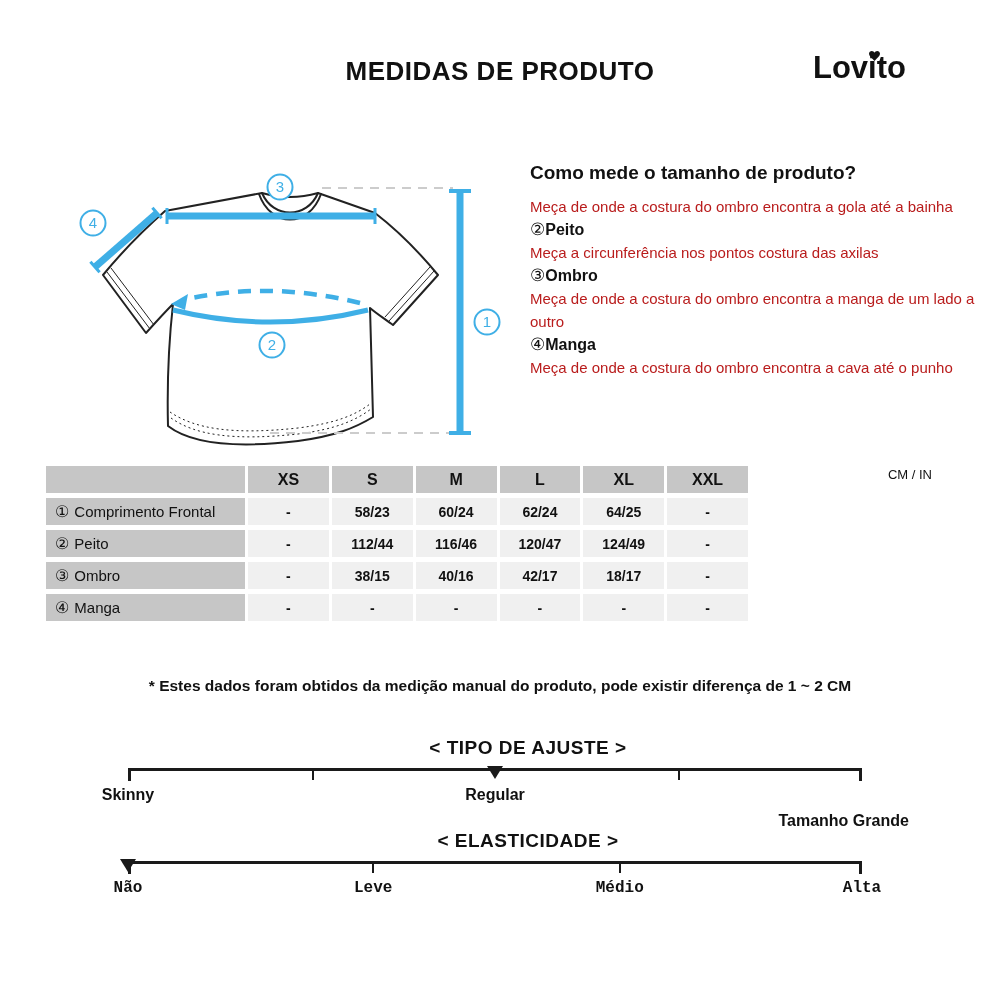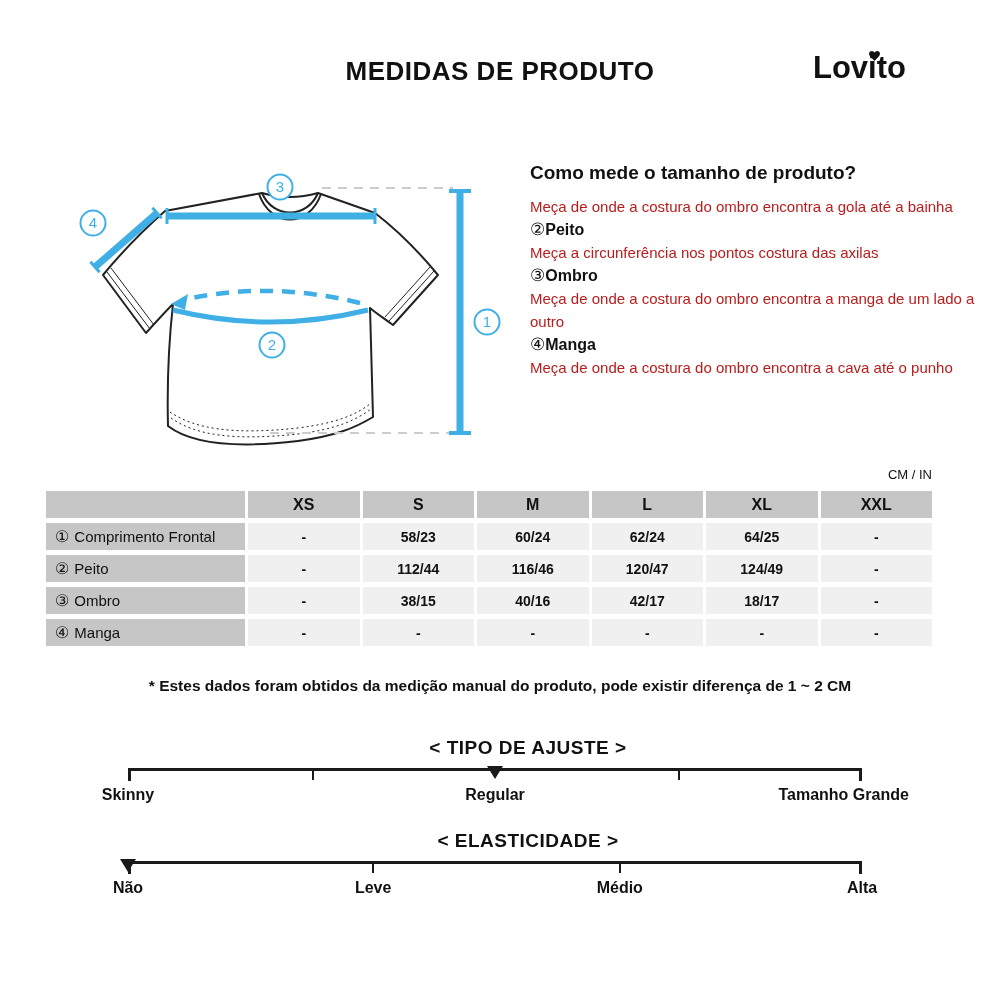--- a/index.html
+++ b/index.html
@@ -19,21 +19,21 @@
   .howto{position:absolute;left:530px;top:162px;width:445px;}
   .ht-heading{font-size:19px;font-weight:bold;margin:0 0 11px 0;}
   .ht-title{font-size:16px;font-weight:bold;line-height:23px;}
   .ht-num{font-weight:normal;font-size:17px;}
   .ht-desc{font-size:15px;line-height:23px;color:#b91c1c;}
 
   .cmin{position:absolute;left:632px;top:467px;width:300px;text-align:right;
         font-size:13px;font-weight:normal;}
 
   
-  .sizetable{position:absolute;left:46px;top:491px;width:886px;
+  .sizetable{position:absolute;left:46px;top:466px;width:702px;
              display:grid;grid-template-columns:199px repeat(6,1fr);
              column-gap:3px;row-gap:5px;}
   .cell{height:27px;display:flex;align-items:center;justify-content:center;
         background:#f0f0f0;font-size:14px;font-weight:bold;}
   .cell.head{background:#c6c6c6;font-size:16px;}
   .cell.rowlabel{background:#c6c6c6;justify-content:flex-start;padding-left:9px;
                  font-weight:normal;font-size:15px;}
   .cell.rowlabel .rnum{font-size:16px;margin-right:5px;}
 
   
@@ -198,32 +198,32 @@
     <div class="line"></div>
     <div class="endtick" style="left:0;"></div>
     <div class="endtick" style="right:0;"></div>
     <div class="tick" style="left:25.2%;"></div>
     <div class="tick" style="left:75%;"></div>
     <div class="marker" style="left:50%;"></div>
   </div>
   <div class="slabels" style="top:786px;">
     <span style="left:0%;">Skinny</span>
     <span style="left:50%;">Regular</span>
-    <span style="left:97.5%;">Tamanho Grande</span>
+    <span style="left:97.5%;margin-top:26px;">Tamanho Grande</span>
   </div>
 
   <div class="slider-title" style="top:830px;">&lt; ELASTICIDADE &gt;</div>
   <div class="track" style="top:861px;">
     <div class="line"></div>
     <div class="endtick" style="left:0;"></div>
     <div class="endtick" style="right:0;"></div>
     <div class="tick" style="left:33.4%;"></div>
     <div class="tick" style="left:67%;"></div>
     <div class="marker" style="left:0%;"></div>
   </div>
-  <div class="slabels" style="top:879px;">
+  <div class="slabels" style="top:879px;font-family:Liberation Mono, monospace;">
     <span style="left:0%;">Não</span>
     <span style="left:33.4%;">Leve</span>
     <span style="left:67%;">Médio</span>
     <span style="left:100%;">Alta</span>
   </div>
 
 </div>
 
 </body></html>

